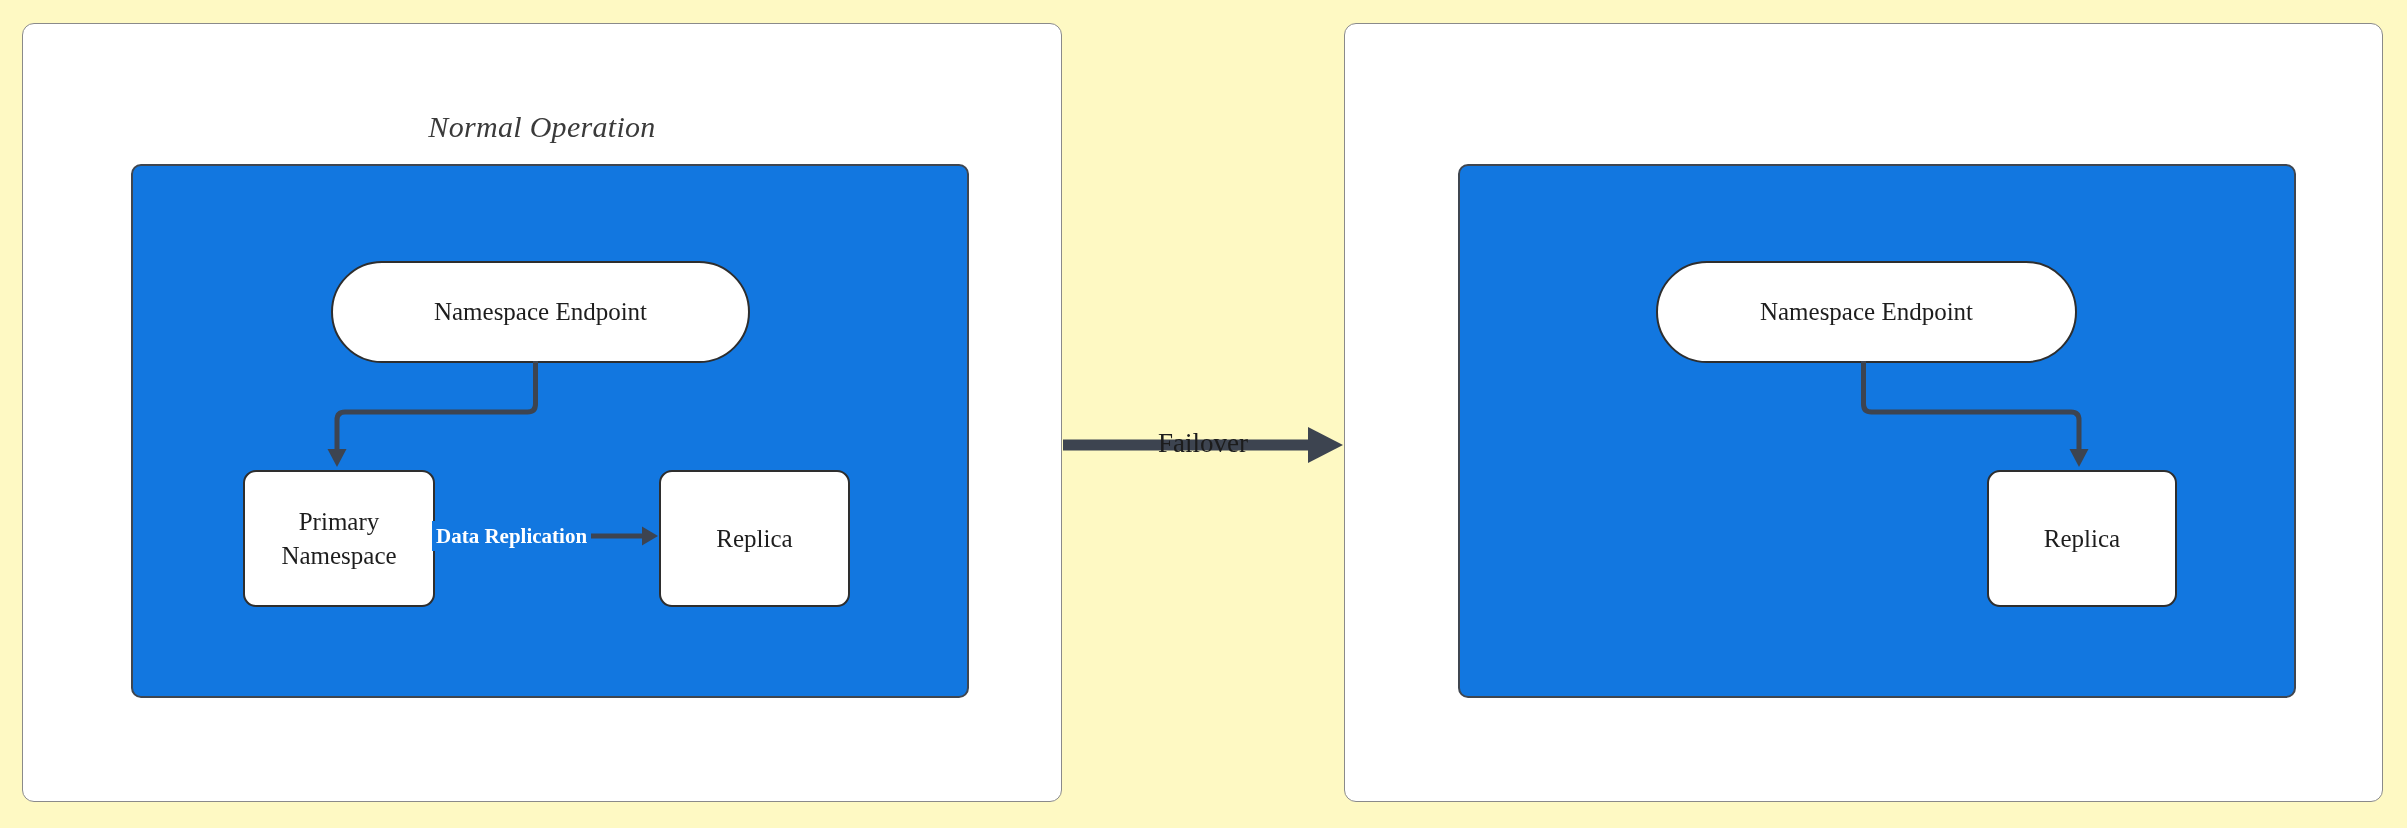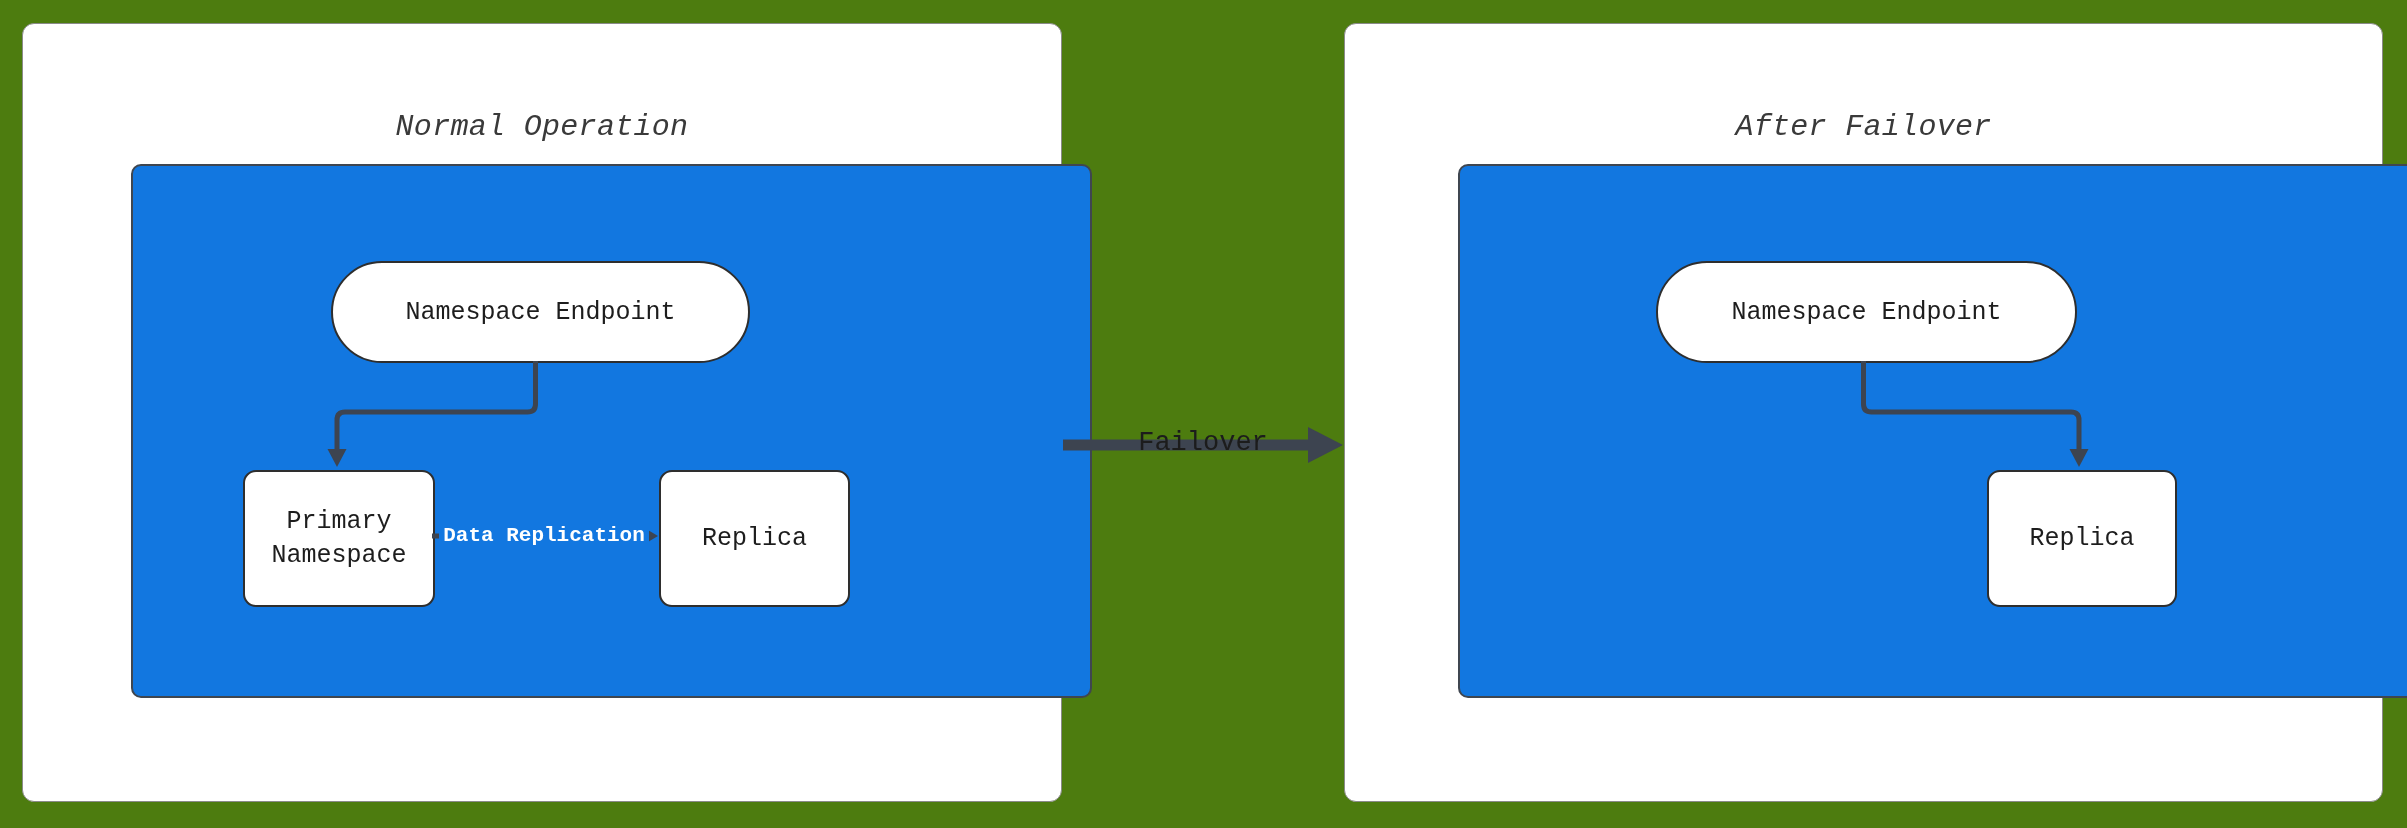--- a/index.html
+++ b/index.html
@@ -1,32 +1,32 @@
 <!DOCTYPE html>
 <html style="--container-blue: #1277e0; --node-white: #ffffff; --recovering-gray: #e2e4e7; --recovering-text: #4e5560; --edge-dark: #3d4450; --panel-border: #8a8a8a; --cluster-border: #3f4650; --node-border: #2e2e2e; --node-text: #1d1d1d; --title-text: #3a3a3a; --label-white: #ffffff;"><head>
 <meta charset="utf-8">
 <style>
   html,body{margin:0;padding:0;background:#ffffff;}
   .canvas{
-    position:relative;width:2407px;height:828px;background:#4d7c0f;overflow:hidden;
-    font-family:Liberation Mono, monospace;
+    position:relative;width:2407px;height:828px;background:#fef9c3;overflow:hidden;
+    font-family:Liberation Serif, serif;
   }
   .panel{
     position:absolute;top:23px;height:779px;width:1040px;
     background:#ffffff;border:1.5px solid var(--panel-border,#8a8a8a);border-radius:12px;
     box-sizing:border-box;
   }
   .panel.left{left:22px;}
   .panel.right{left:1344px;width:1039px;}
   .panel-title{
     position:absolute;top:86px;left:0;right:0;text-align:center;
     font-size:30px;font-style:italic;color:var(--title-text,#3a3a3a);letter-spacing:.3px;
   }
   .blue-box{
-    position:absolute;width:961px;height:534px;top:140px;
+    position:absolute;width:838px;height:534px;top:140px;
     background:var(--container-blue,#1277e0);
     border:2px solid var(--cluster-border,#3f4650);border-radius:10px;
     box-sizing:border-box;
   }
   .panel.left .blue-box{left:108px;}
   .panel.right .blue-box{left:113px;}
   .pill{
     position:absolute;top:95px;width:419px;height:102px;
     background:var(--node-white,#ffffff);
     border:2.5px solid var(--node-border,#2e2e2e);border-radius:999px;
@@ -50,21 +50,21 @@
     background:var(--recovering-gray,#e2e4e7);
     color:var(--recovering-text,#4e5560);font-style:italic;
   }
   .node.replica-right{left:527px;width:190px;}
   svg.edges{position:absolute;left:0;top:0;pointer-events:none;}
   .edge{stroke:var(--edge-dark,#3d4450);fill:none;}
   .edge.thin{stroke-width:5px;}
   .edge.thick{stroke-width:11px;}
   .arrowhead{fill:var(--edge-dark,#3d4450);stroke:none;}
   .edge-label{
-    position:absolute;left:432px;top:521px;width:224px;text-align:center;
+    position:absolute;left:432px;top:521px;width:224px;
     font-size:21px;font-weight:bold;color:var(--label-white,#ffffff);
     line-height:30px;
   }
   .edge-label .label-bg{
     display:inline-block;background:var(--container-blue,#1277e0);padding:0 4px;
   }
   .transition-label{
     position:absolute;left:1103px;top:400px;width:200px;text-align:center;
     font-size:27px;color:#1c1c1c;margin-top:28px;
   }
@@ -79,21 +79,20 @@
     <div class="blue-box">
       <div class="pill">
         <span>Namespace Endpoint</span>
       </div>
       <div class="node primary">Primary Namespace</div>
       <div class="node replica-left">Replica</div>
     </div>
   </section>
 
   <section class="panel right">
-    <div class="panel-title">After Failover</div>
     <div class="blue-box">
       <div class="pill">
         <span>Namespace Endpoint</span>
       </div>
       <div class="node replica-right">Replica</div>
     </div>
   </section>
 
   <svg class="edges" width="2407" height="828" viewBox="0 0 2407 828">
 

